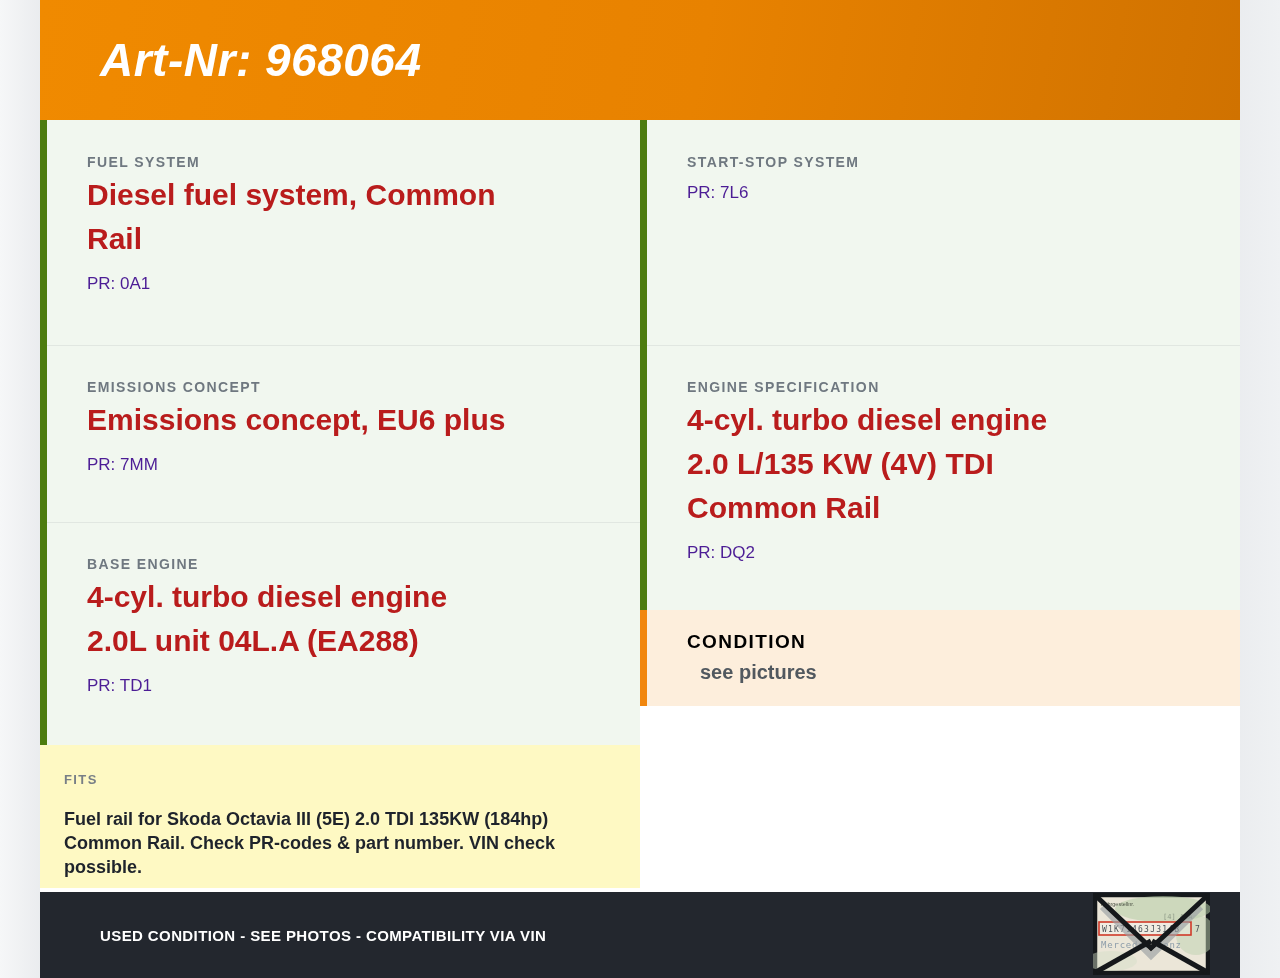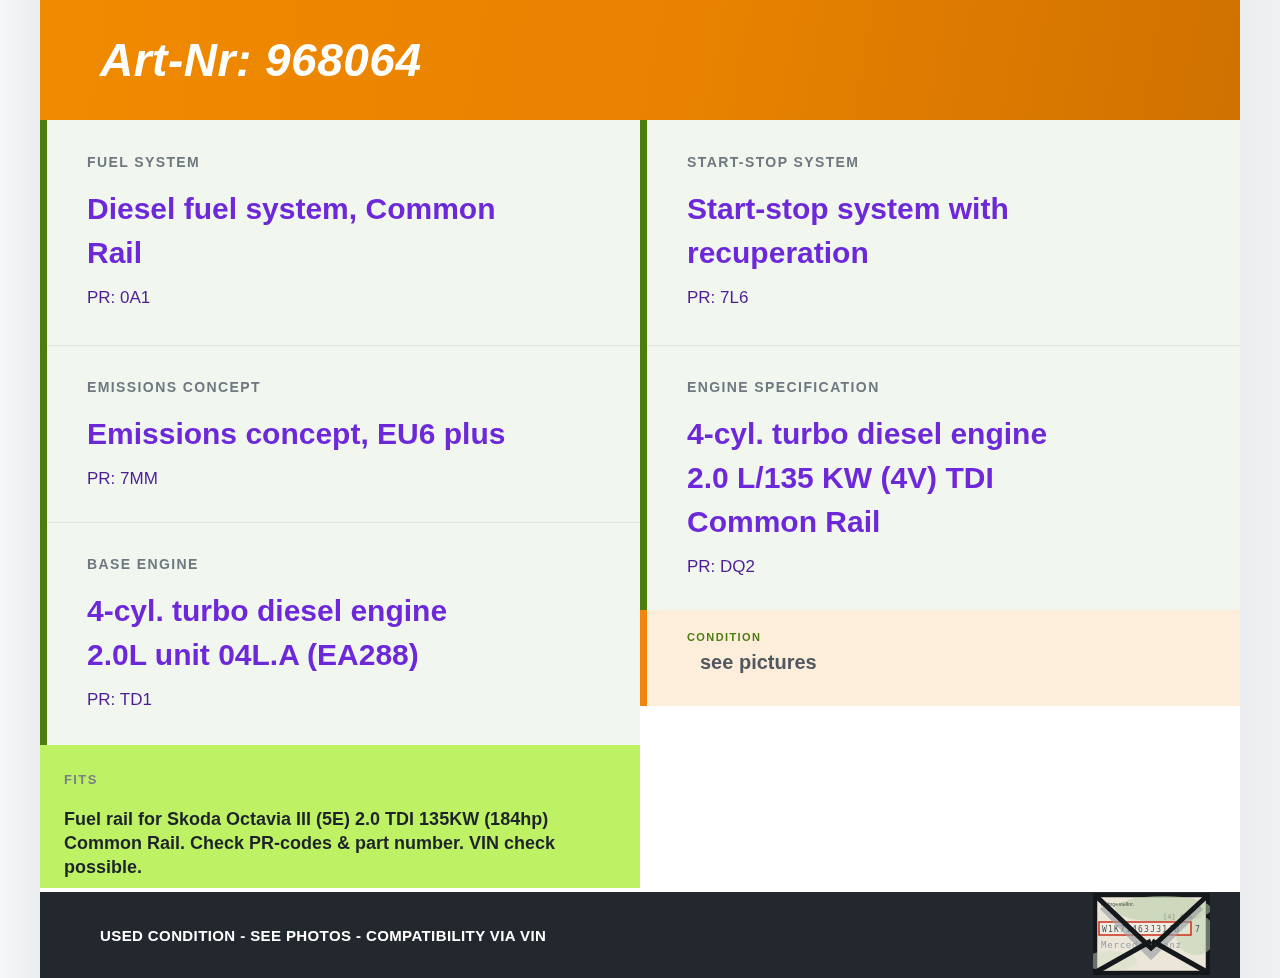--- a/index.html
+++ b/index.html
@@ -52,51 +52,51 @@
   .h223 { height: 223px; }
   .h265 { height: 265px; }
   .card-label {
     font-size: 14px;
     font-weight: 700;
     letter-spacing: 1.4px;
     color: #6f7880;
     text-transform: uppercase;
   }
   .card-title {
-    margin-top: 17px;
+    margin-top: 3px;
     font-size: 30px;
     line-height: 44px;
     font-weight: 700;
-    color: #6d28d9;
+    color: #b91c1c;
     white-space: pre-line;
   }
   .card-pr {
     margin-top: 13px;
     font-size: 17px;
     color: #4c1d95;
   }
   
   .card.condition {
     height: 96px;
     background: #fdeedc;
     border-left: 7px solid #f1860d;
     padding: 21px 46px 0 40px;
   }
-  .condition .card-label { color: #4d7c0f; font-size: 11px; }
+  .condition .card-label { color: #000000; font-size: 19px; }
   .condition-value {
     margin-top: 8px;
     font-size: 20px;
     font-weight: 600;
     color: #51585f;
     margin-left: 13px;
   }
   
   .card.fits {
     height: 143px;
-    background: #bef264;
+    background: #fef9c3;
     padding: 27px 28px 0 24px;
   }
   .fits .card-label { font-size: 13px; color: #787f86; }
   .fits-text {
     margin-top: 20px;
     font-size: 18px;
     line-height: 24px;
     font-weight: 700;
     color: #1e232b;
     white-space: pre-line;
@@ -160,22 +160,20 @@
         <div class="card-label">FITS</div>
         <div class="fits-text">Fuel rail for Skoda Octavia III (5E) 2.0 TDI 135KW (184hp)
 Common Rail. Check PR-codes &amp; part number. VIN check
 possible.</div>
       </section>
     </div>
 
     <div class="col">
       <section class="card green-border h225">
         <div class="card-label">START-STOP SYSTEM</div>
-        <div class="card-title">Start-stop system with
-recuperation</div>
         <div class="card-pr">PR: 7L6</div>
       </section>
       <section class="card green-border divided h265">
         <div class="card-label">ENGINE SPECIFICATION</div>
         <div class="card-title">4-cyl. turbo diesel engine
 2.0 L/135 KW (4V) TDI
 Common Rail</div>
         <div class="card-pr">PR: DQ2</div>
       </section>
       <section class="card condition">

